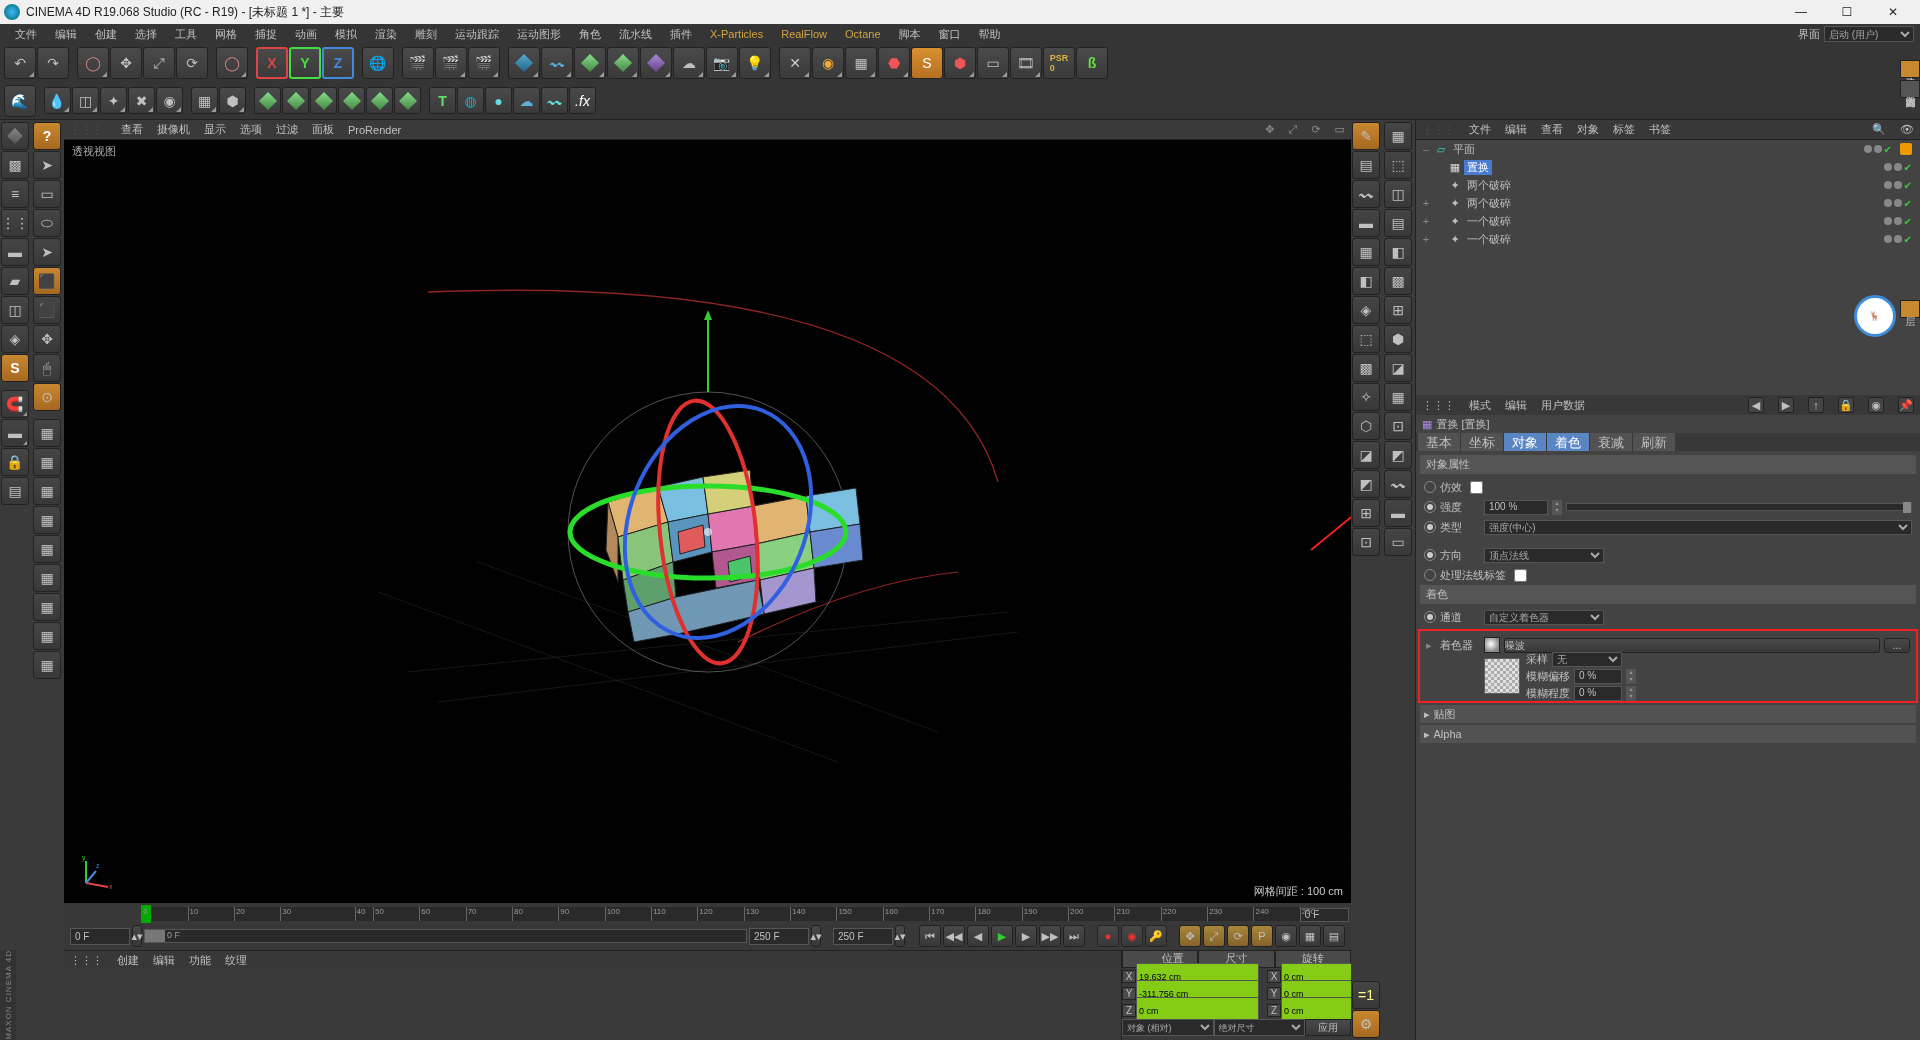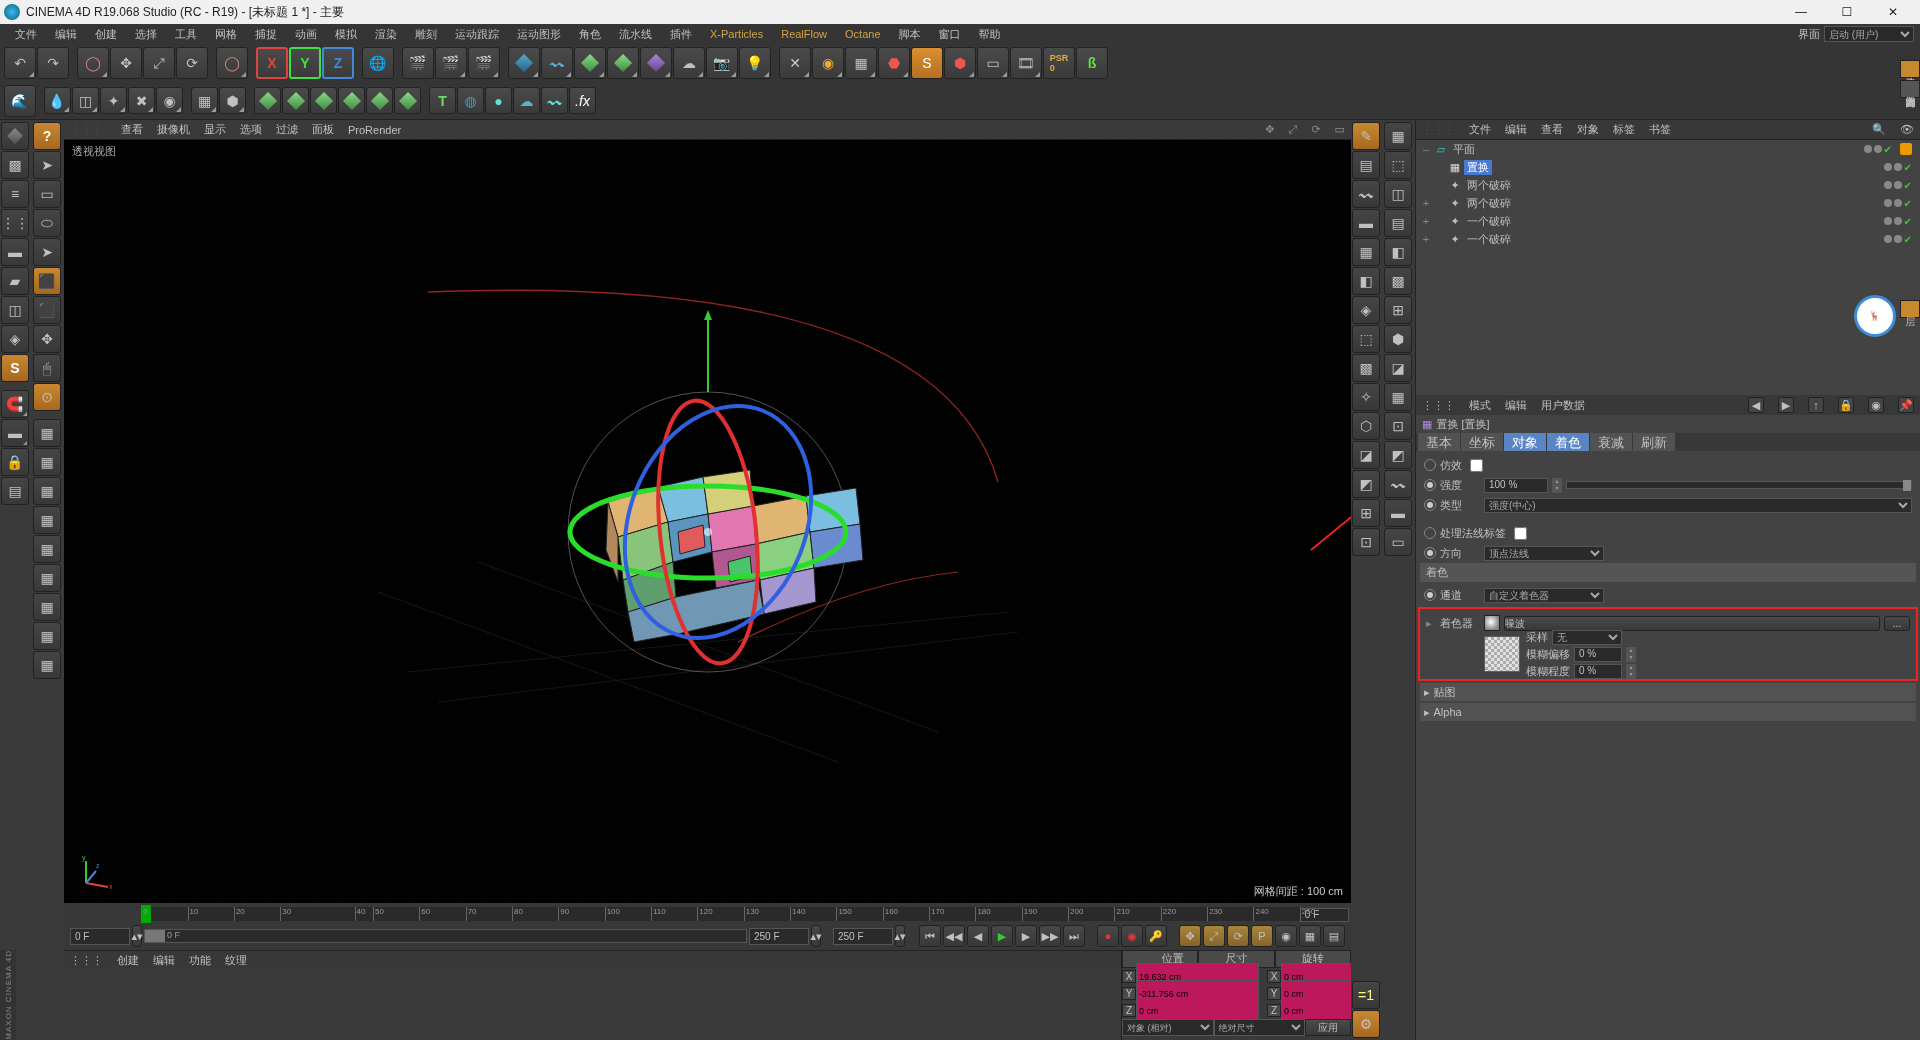--- a/index.html
+++ b/index.html
@@ -126,21 +126,21 @@
 
 .bottombars { display:flex; }
 .matpanel { flex:1; height:90px; background:#3a3a3a; border-top:1px solid #222; }
 .mat-head { height:18px; background:#383838; display:flex; align-items:center; gap:14px; padding:0 6px; font-size:11px; }
 .coordpanel { width:230px; background:#3a3a3a; border-left:1px solid #222; }
 .coord-head { height:18px; display:flex; font-size:11px; }
 .coord-head div { flex:1; text-align:center; background:#4a4a4a; border:1px solid #222; }
 .coord-row { display:flex; height:17px; }
 .coord-row .c { flex:1; display:flex; align-items:center; }
 .coord-row .c .k { width:14px; text-align:center; background:#4a4a4a; border:1px solid #222; font-size:10px; }
-.coord-row .c .v { flex:1; background:#be185d; border:1px solid #555; font-size:9px; padding:0 2px; height:28px; }
+.coord-row .c .v { flex:1; background:#84cc16; border:1px solid #555; font-size:9px; padding:0 2px; height:28px; }
 .coord-row .c .sp { width:8px; background:#555; }
 .coord-apply { display:flex; height:17px; }
 .coord-apply select { flex:1; background:#2a2a2a; border:1px solid #555; color:#aaa; font-size:9px; }
 .coord-apply .ap { width:46px; background:linear-gradient(#4a4a4a,#383838); border:1px solid #222; font-size:10px; text-align:center; line-height:15px; }
 
 
 .vtabs { position:fixed; right:0; top:60px; width:20px; display:flex; flex-direction:column; gap:2px; }
 .vtabs .vt { writing-mode:vertical-rl; background:#555; padding:8px 2px; font-size:10px; border:1px solid #222; cursor:pointer; }
 .vtabs .vt.orange { background:#c88830; }
 
@@ -701,20 +701,21 @@
       </div>
       <div class="attr-tabs">
         <div class="atab">基本</div>
         <div class="atab">坐标</div>
         <div class="atab sel">对象</div>
         <div class="atab sel">着色</div>
         <div class="atab">衰减</div>
         <div class="atab">刷新</div>
       </div>
       <div class="attr-body">
+        <div class="sectname">对象属性</div>
         <div class="row">
           <div class="rad"></div>
           <span>仿效</span>
           <input type="checkbox" style="margin-left: 4px;">
         </div>
         <div class="row">
           <div class="rad on"></div>
           <span class="lbl">强度</span>
           <div class="val">100 %</div>
           <div class="spin">
@@ -725,28 +726,28 @@
               <div class="knob" style="left:calc(100% - 8px)"></div>
             </div>
         </div>
         <div class="row">
           <div class="rad on"></div>
           <span class="lbl">类型</span>
           <select style="flex:1"><option>强度(中心)</option></select>
         </div>
         <div style="height:8px"></div>
         <div class="row">
+          <div class="rad on"></div>
+          <span class="lbl">方向</span>
+          <select style="width:120px"><option>顶点法线</option></select>
+        </div>
+        <div class="row">
           <div class="rad"></div>
           <span>处理法线标签</span>
           <input type="checkbox" style="margin-left: 4px;">
-        </div>
-        <div class="row">
-          <div class="rad on"></div>
-          <span class="lbl">方向</span>
-          <select style="width:120px"><option>顶点法线</option></select>
         </div>
 
         <div class="sectname">着色</div>
         <div class="row">
           <div class="rad on"></div>
           <span class="lbl">通道</span>
           <select style="width:120px"><option>自定义着色器</option></select>
         </div>
 
         <div class="redbox">

